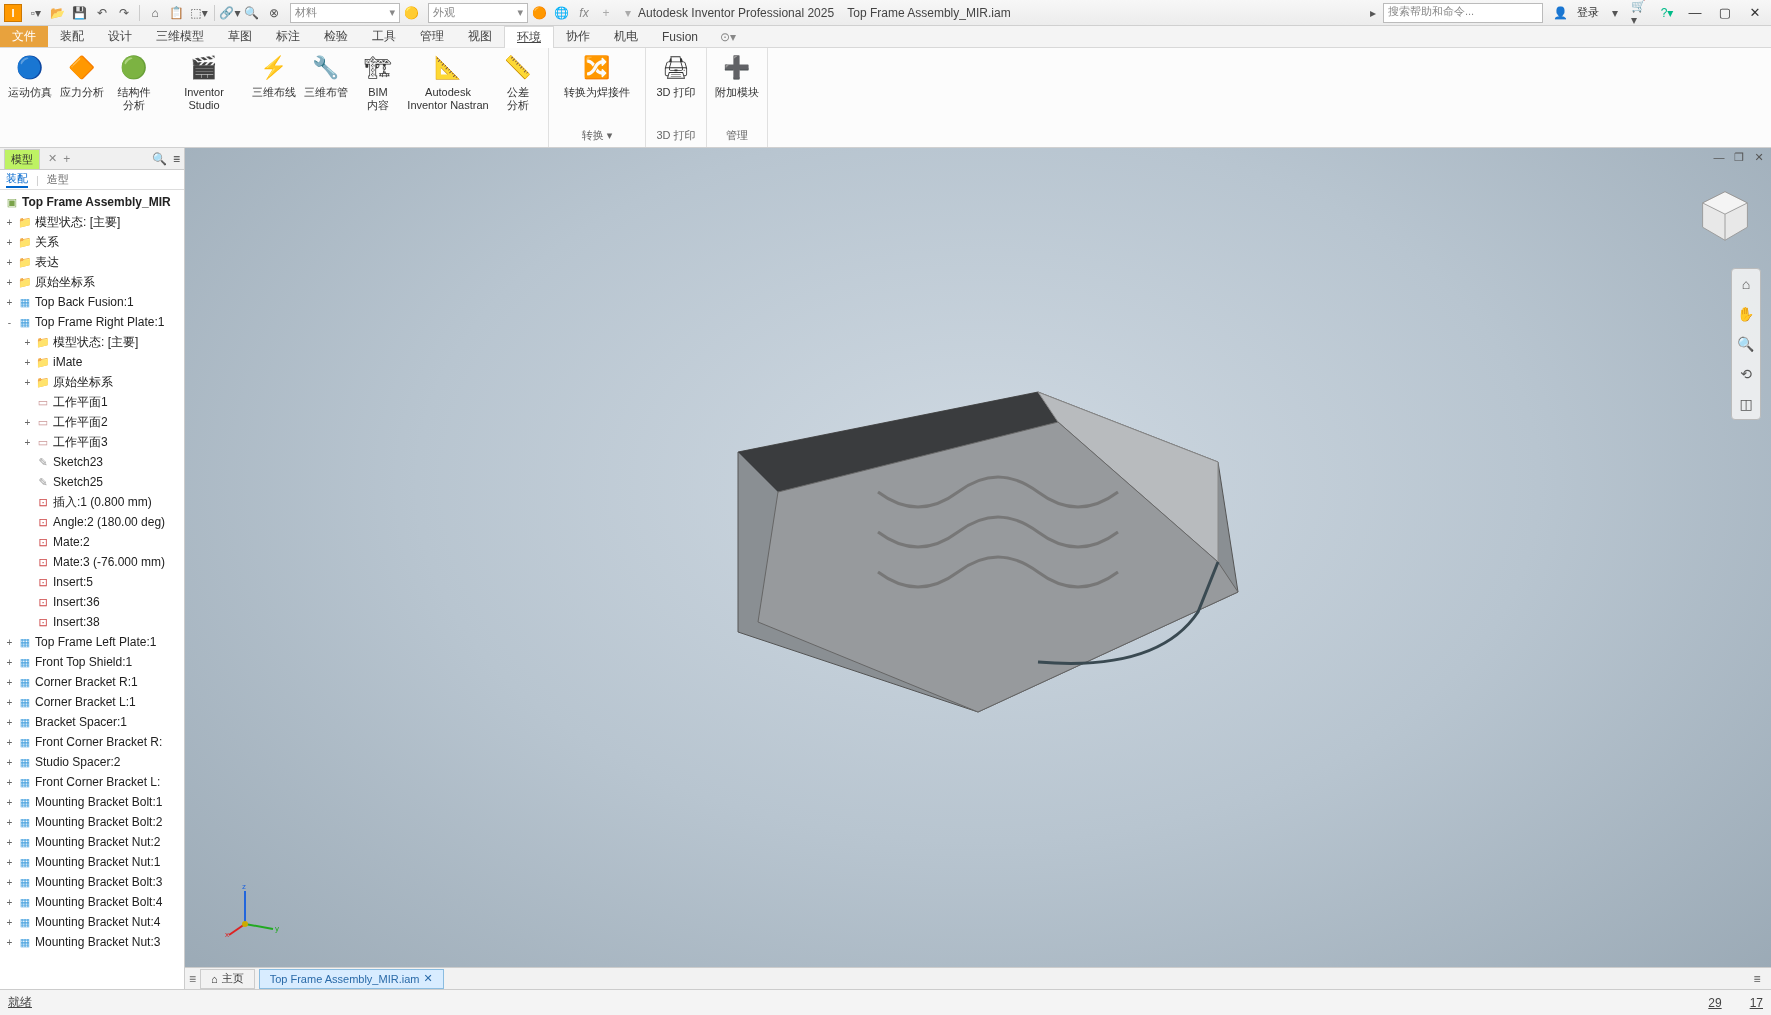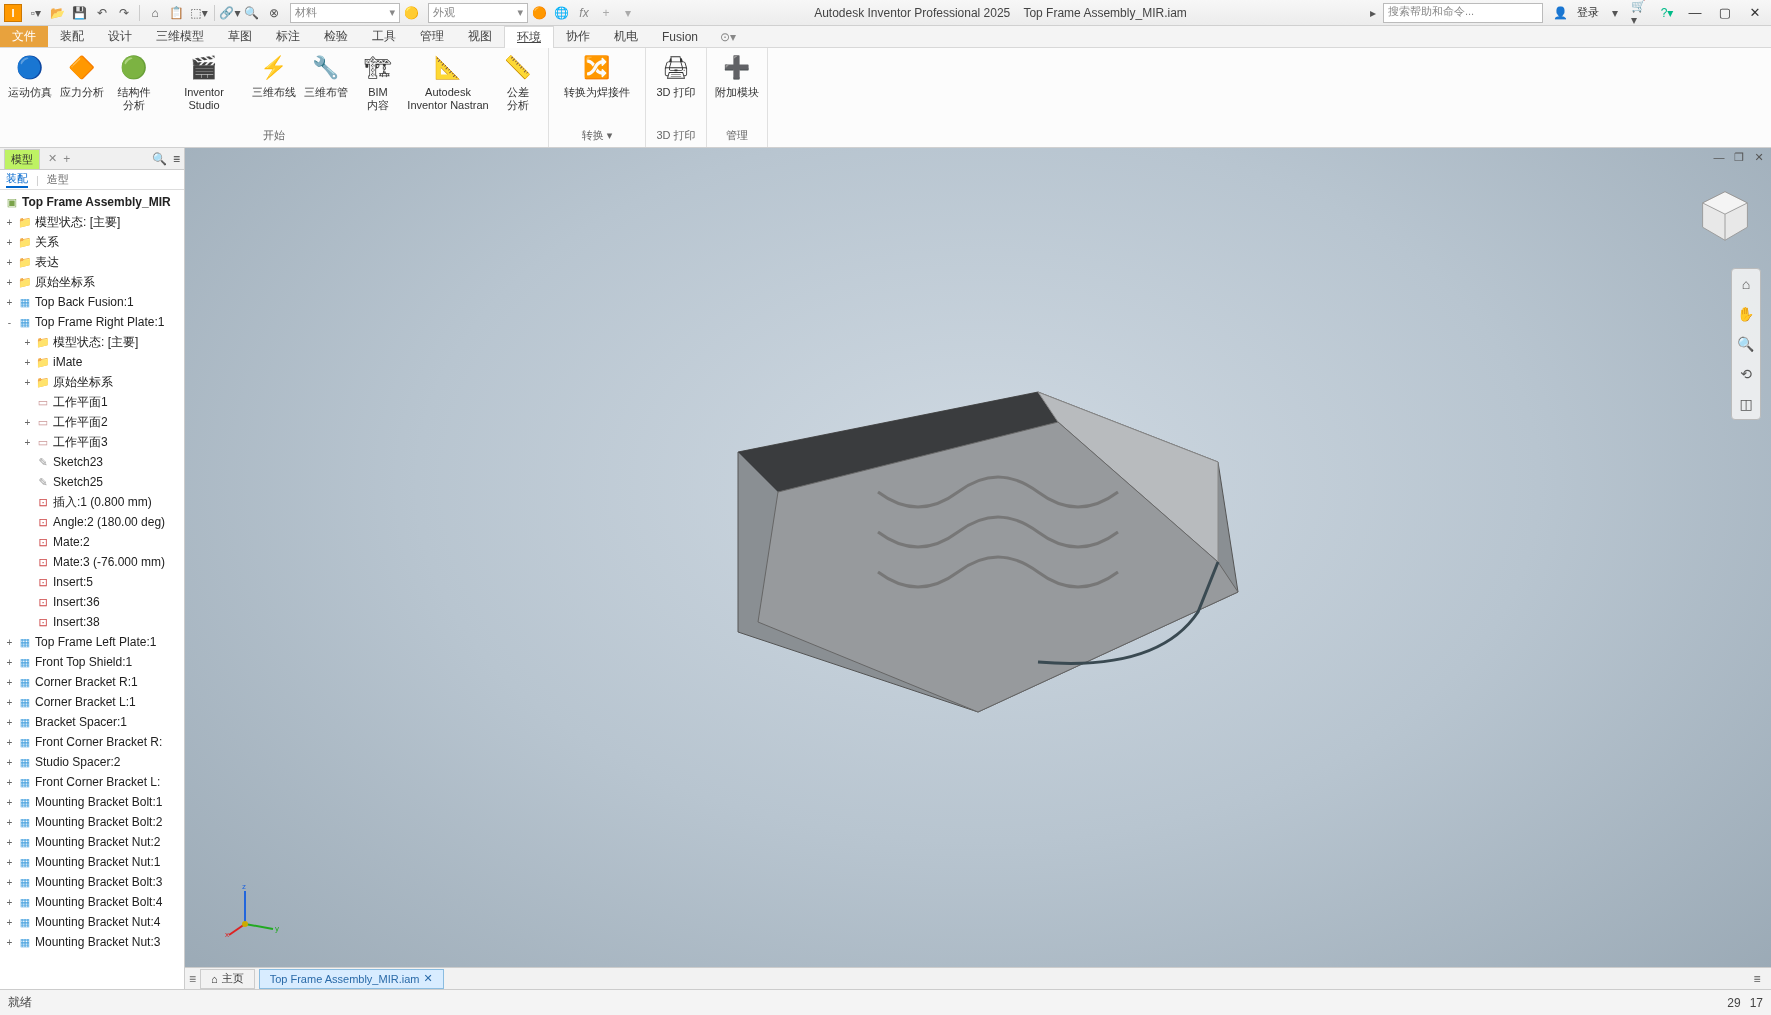--- a/index.html
+++ b/index.html
@@ -7,21 +7,21 @@
 
 
 .titlebar { height: 26px; background: linear-gradient(#f7f7f7,#ececec); display: flex; align-items: center; padding: 0 4px; border-bottom: 1px solid #d0d0d0; }
 .titlebar .logo { width: 18px; height: 18px; background: #ff9900; border: 1px solid #cc7700; display: flex; align-items: center; justify-content: center; font-weight: bold; color: #fff; font-size: 11px; margin-right: 4px; }
 .titlebar .qat { display: flex; align-items: center; gap: 2px; }
 .qat-btn { width: 20px; height: 20px; display: flex; align-items: center; justify-content: center; color: #555; cursor: pointer; }
 .qat-sep { width: 1px; height: 16px; background: #ccc; margin: 0 3px; }
 .titlebar .combo { height: 20px; border: 1px solid #bbb; background: #fff; font-size: 11px; padding: 0 4px; display: flex; align-items: center; color: #888; }
 .combo.material { width: 110px; margin-left: 4px; }
 .combo.appearance { width: 100px; margin-left: 4px; }
-.titlebar .center { flex: 1; text-align: center; font-size: 12px; color: #444; }
+.titlebar .center { flex: 1; font-size: 12px; color: #444; }
 .titlebar .search { width: 160px; height: 20px; border: 1px solid #bbb; background: #fff; font-size: 11px; padding: 0 4px; color: #888; display: flex; align-items: flex-start; }
 .titlebar .right { display: flex; align-items: center; gap: 6px; margin-left: 8px; }
 .winbtn { width: 24px; height: 18px; display: flex; align-items: center; justify-content: center; font-size: 13px; color: #333; cursor: pointer; }
 
 
 .menubar { height: 22px; background: #f4f4f4; display: flex; align-items: stretch; border-bottom: 1px solid #d8d8d8; }
 .menu-file { background: #e8a23d; color: #fff; padding: 0 12px; display: flex; align-items: center; font-size: 12px; }
 .menu-tab { padding: 0 12px; display: flex; align-items: center; color: #444; cursor: pointer; font-size: 12px; }
 .menu-tab.active { background: #fff; border-top: 1px solid #d8d8d8; border-left: 1px solid #d8d8d8; border-right: 1px solid #d8d8d8; margin-bottom: -1px; text-decoration: underline; }
 .menu-extra { margin-left: 10px; display: flex; align-items: center; gap: 6px; padding-right: 8px; }
@@ -70,22 +70,22 @@
 .model-placeholder { position: absolute; left: 50%; top: 48%; transform: translate(-50%,-50%); width: 720px; height: 440px; }
 
 
 .doctabs { position: absolute; bottom: 0; left: 0; right: 0; height: 22px; background: #f2f2f2; border-top: 1px solid #ccc; display: flex; align-items: center; padding: 0 4px; gap: 4px; }
 .doctab { height: 20px; padding: 0 10px; display: flex; align-items: center; font-size: 11px; border: 1px solid #ccc; background: #fff; gap: 4px; }
 .doctab.home { background: #f2f2f2; }
 .doctab.active { background: #d8ecff; border-color: #8abce0; color: #2a6aa8; }
 .doctabs .menubtn { margin-left: auto; width: 20px; text-align: center; color: #555; cursor: pointer; }
 
 
-.statusbar { height: 26px; background: #f4f4f4; border-top: 1px solid #ccc; display: flex; align-items: center; padding: 0 8px; font-size: 12px; color: #444; }
-.statusbar .sright { margin-left: auto; display: flex; gap: 9px; }
+.statusbar { height: 26px; background: #f4f4f4; border-top: 1px solid #ccc; display: flex; align-items: center; padding: 0 8px; font-size: 12px; color: #444; text-decoration: underline; }
+.statusbar .sright { margin-left: auto; display: flex; gap: 28px; }
 </style>
 </head>
 <body>
 
 <div class="titlebar">
   <div class="logo">I</div>
   <div class="qat">
     <span class="qat-btn">▫▾</span>
     <span class="qat-btn">📂</span>
     <span class="qat-btn">💾</span>
@@ -191,21 +191,20 @@
         </div>
         <div class="ribbon-btn wide">
           <div class="ic">📐</div>
           <div class="lbl">Autodesk Inventor Nastran</div>
         </div>
         <div class="ribbon-btn">
           <div class="ic">📏</div>
           <div class="lbl">公差<br>分析</div>
         </div>
       </div>
-      <div class="gname">开始</div>
     </div>
     <div class="ribbon-group">
       <div class="btns">
         <div class="ribbon-btn wide">
           <div class="ic">🔀</div>
           <div class="lbl">转换为焊接件</div>
         </div>
       </div>
       <div class="gname">转换 ▾</div>
     </div>

